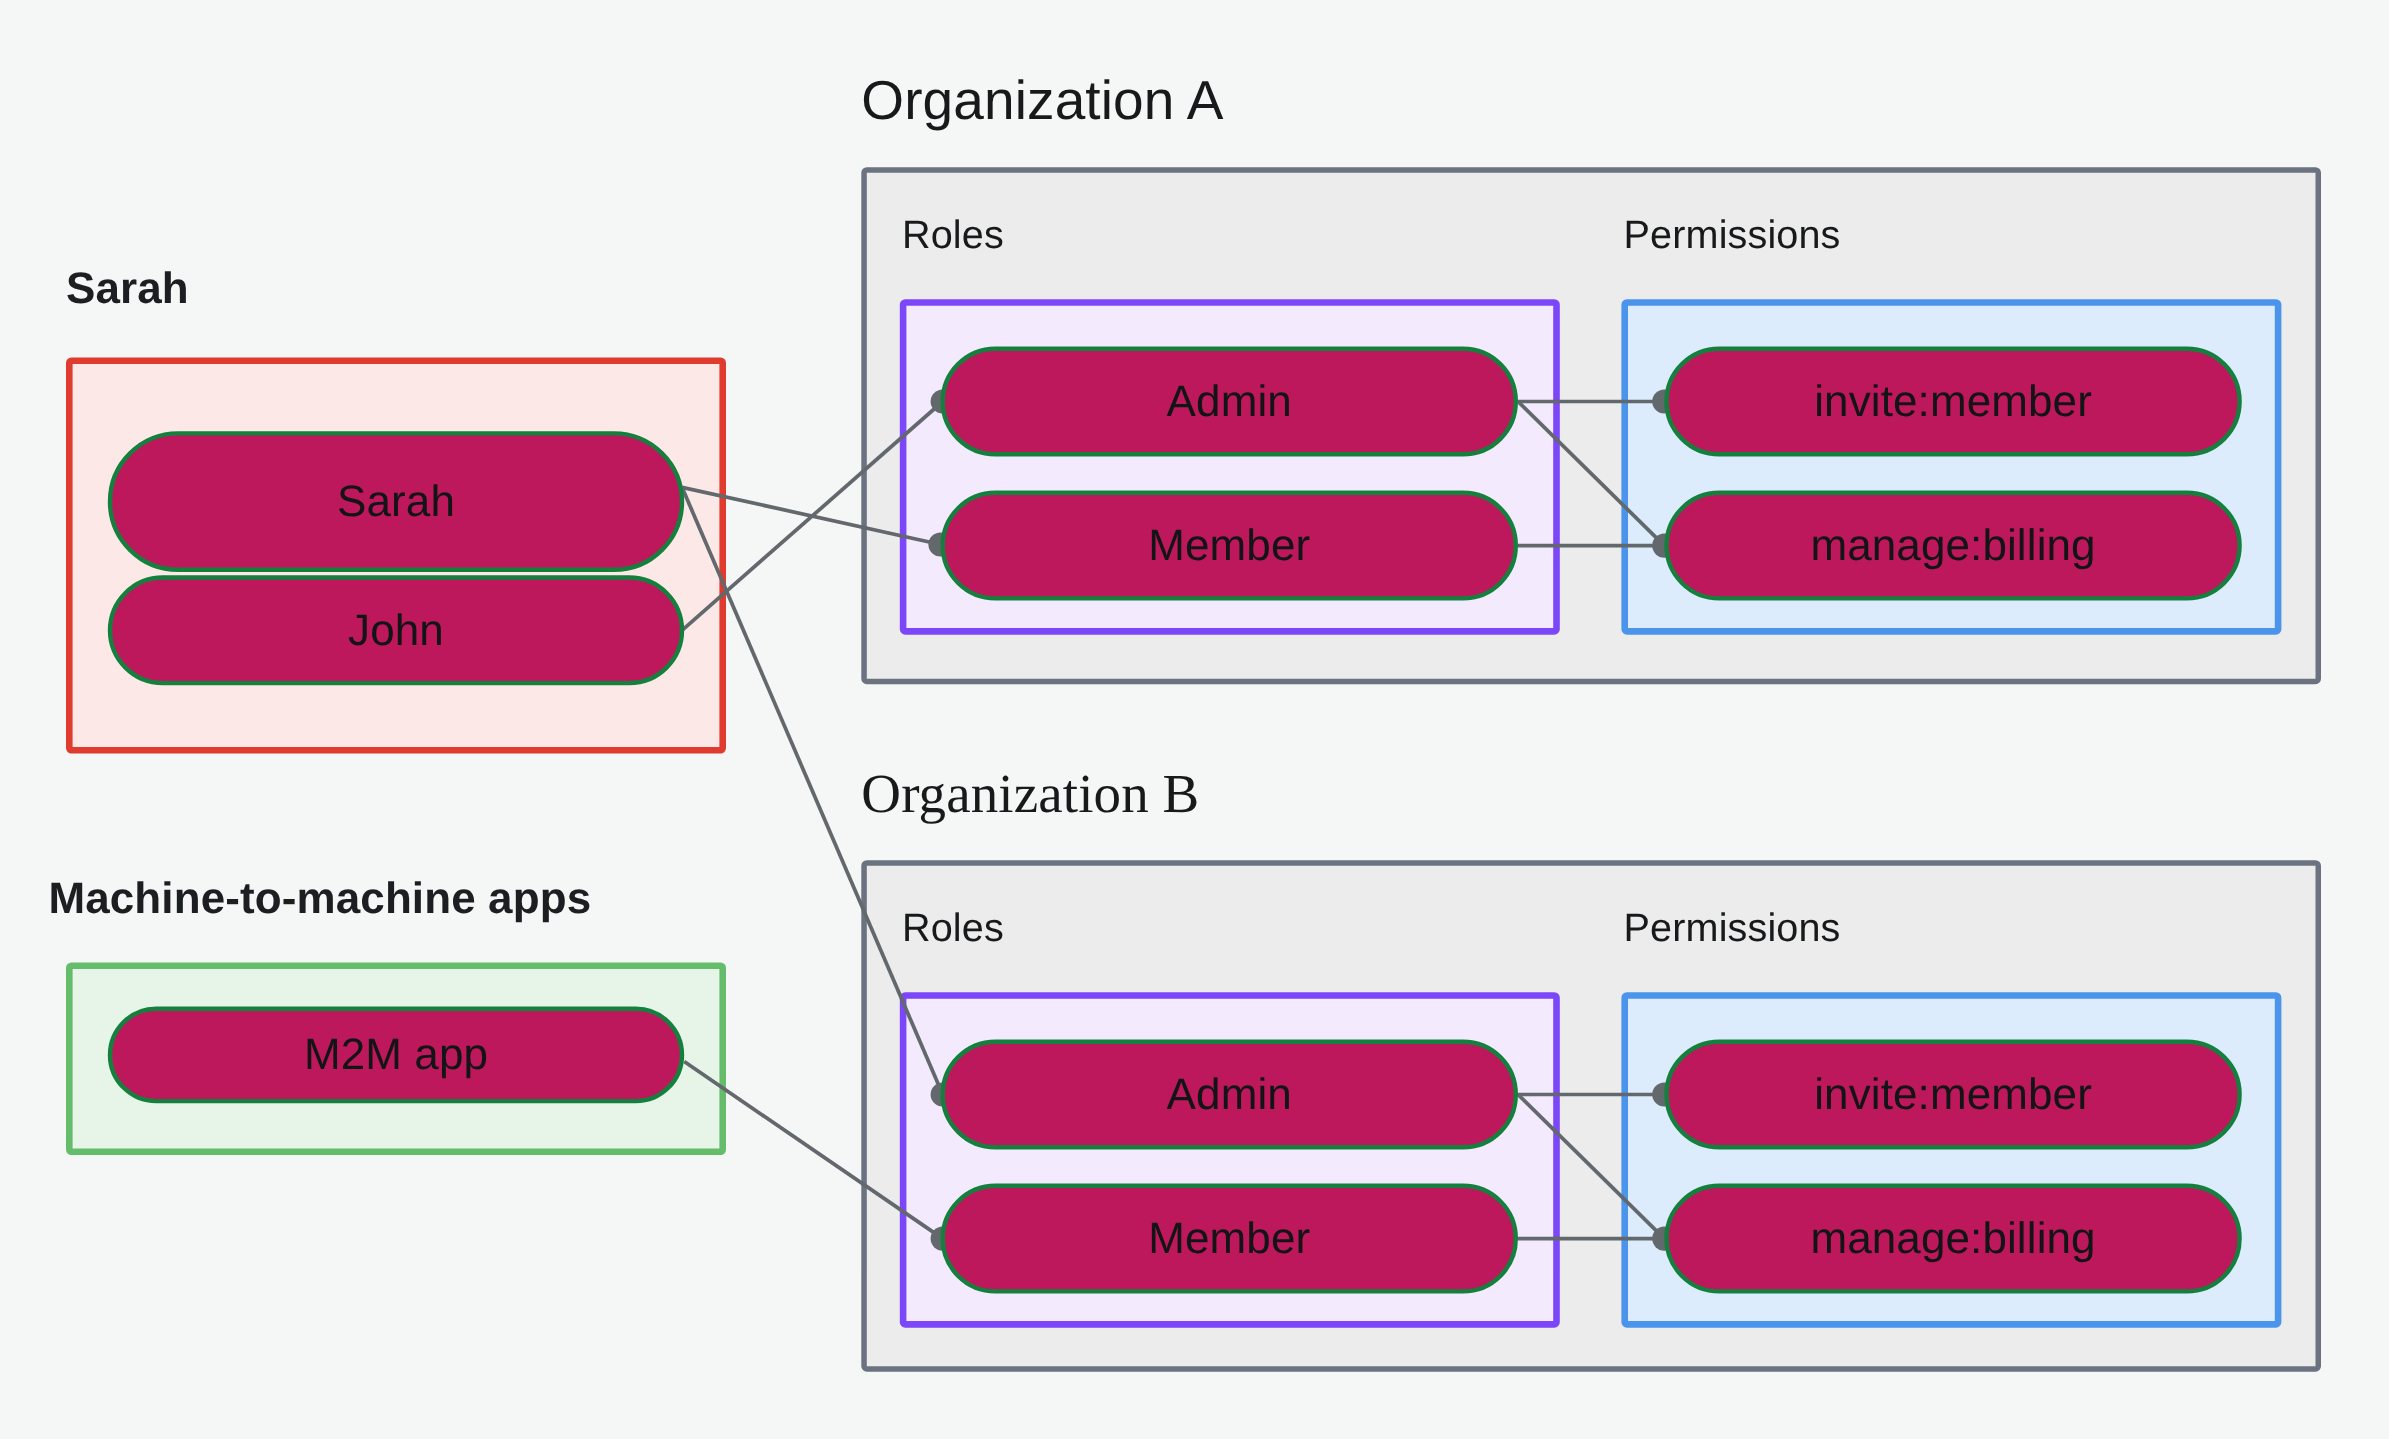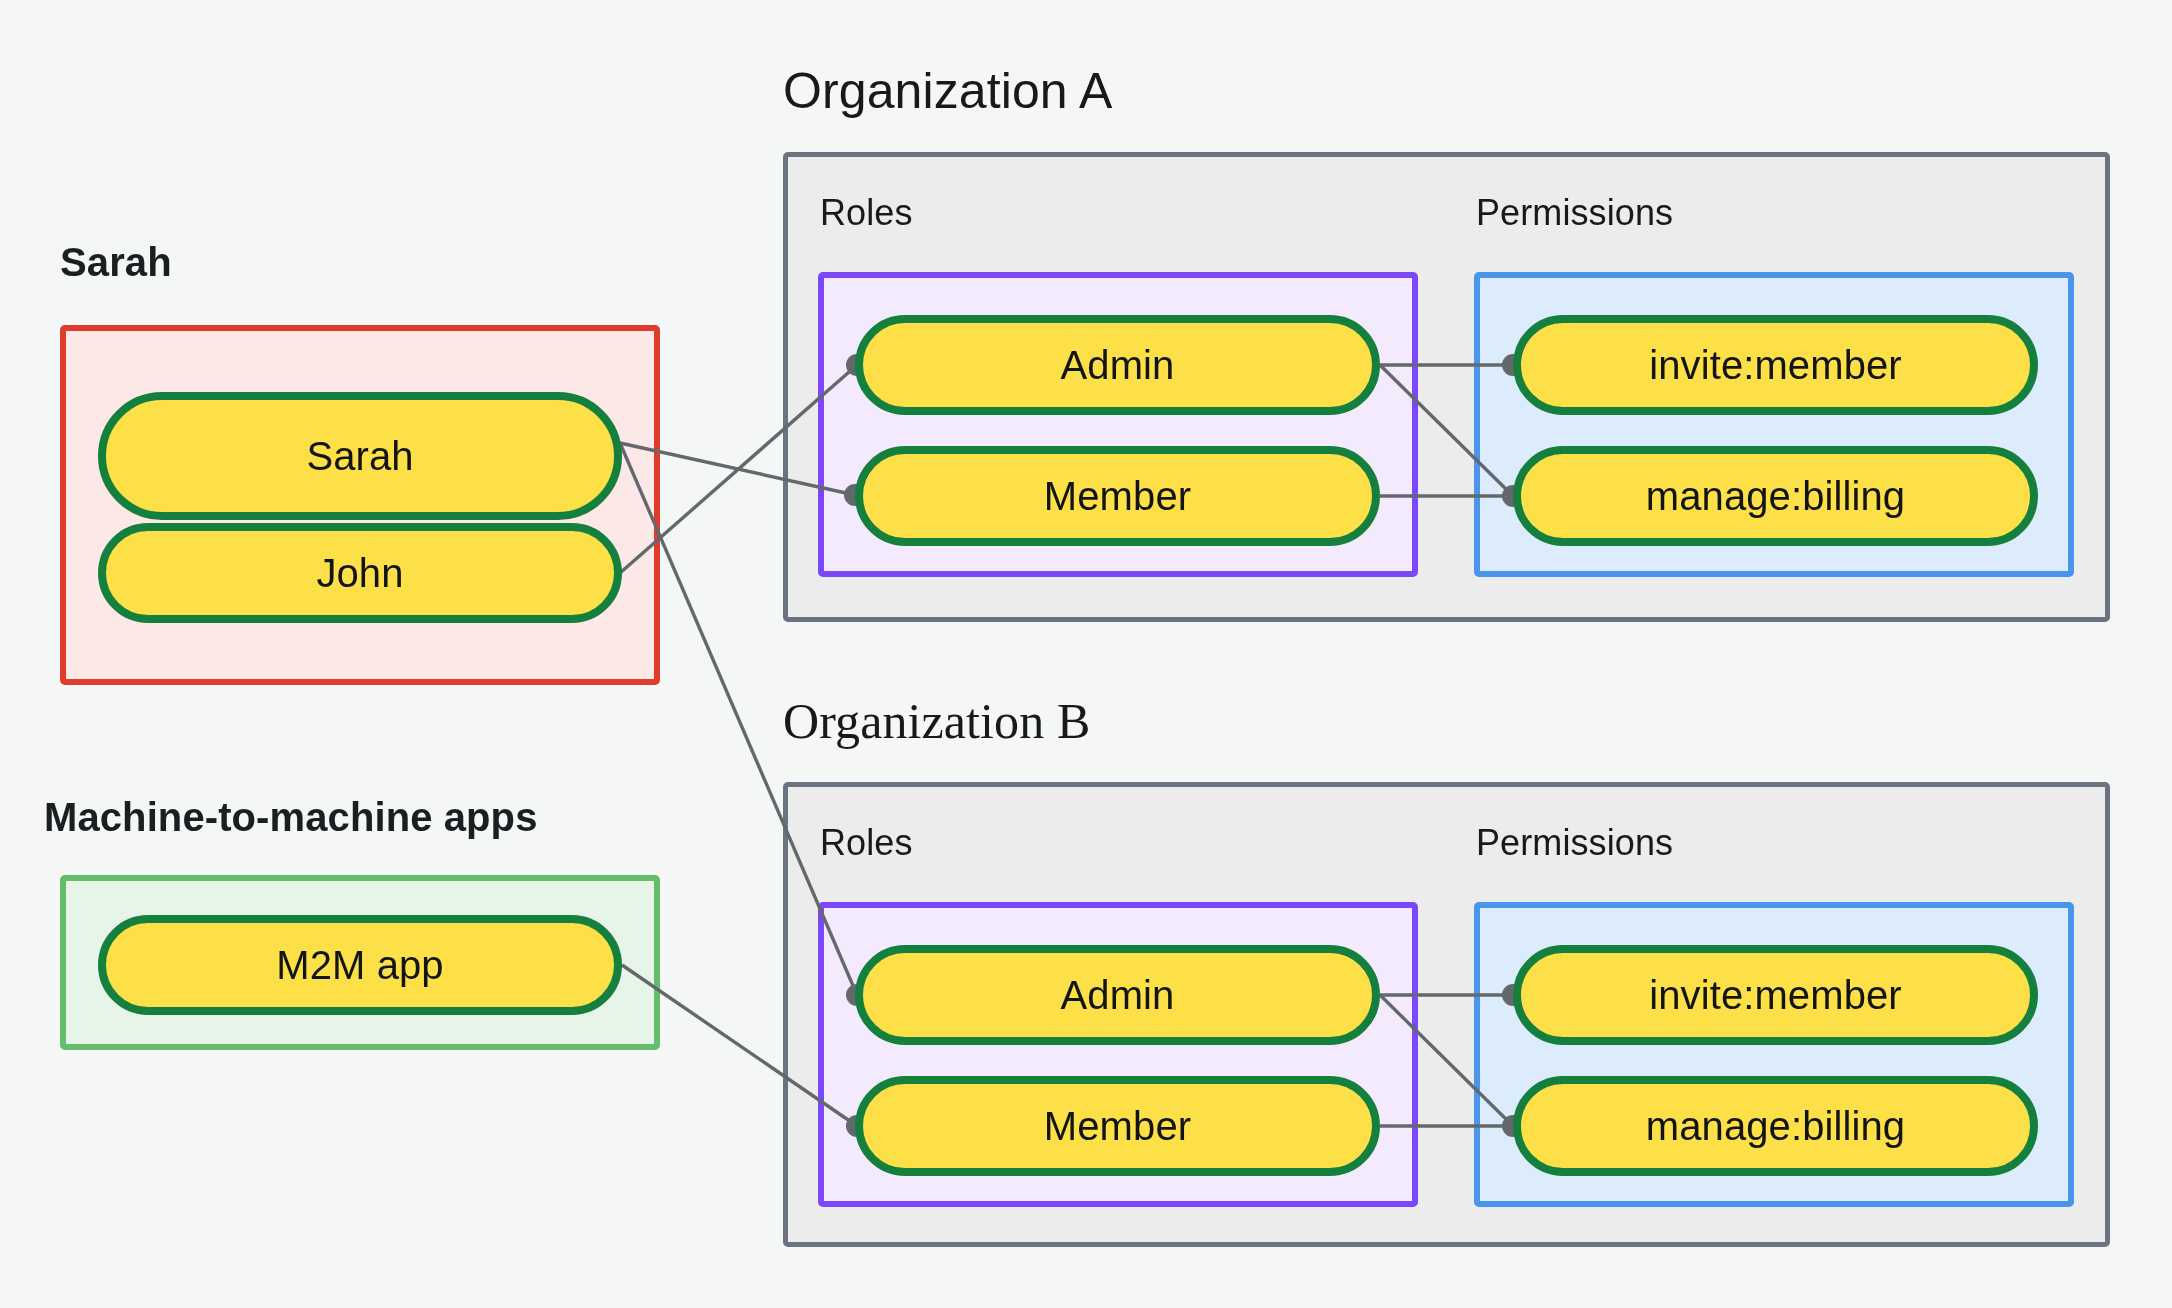--- a/index.html
+++ b/index.html
@@ -83,22 +83,22 @@
   }
   .perms-box {
     border: 6px solid #4a94ec;
     background: #ddecfd;
     border-radius: 5px;
     z-index: 3;
   }
   .pill {
     position: absolute;
     box-sizing: border-box;
-    background: #fde047;
-    border: 8px solid #15803d;
+    background: #be185d;
+    border: 4px solid #15803d;
     border-radius: 999px;
     display: flex;
     align-items: center;
     justify-content: center;
     z-index: 8;
   }
   .pill-label {
     font-size: 40px;
     font-weight: 400;
     color: #121416;
@@ -160,21 +160,21 @@
   </div>
 
   <div class="pill" style="left:98px; top:523px; width:524px; height:100px;text-align:center;">
     <span class="pill-label">John</span>
   </div>
 
   <div class="group-label" style="left:44px; top:795px;">Machine-to-machine apps</div>
 
   <div class="box m2m-box" style="left:60px; top:875px; width:600px; height:175px;"></div>
 
-  <div class="pill" style="left:98px; top:915px; width:524px; height:100px;">
+  <div class="pill" style="left:98px; top:915px; width:524px; height:88px;">
     <span class="pill-label">M2M app</span>
   </div>
 
   <div class="org-label" style="left:783px; top:62px;">Organization A</div>
 
   <div class="box org-box" style="left:783px; top:152px; width:1327px; height:470px;"></div>
 
   <div class="section-label" style="left:820px; top:192px;">Roles</div>
 
   <div class="box roles-box" style="left:818px; top:272px; width:600px; height:305px;"></div>

